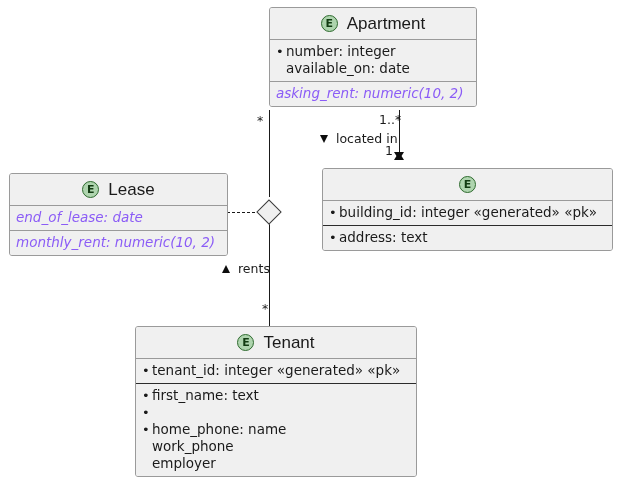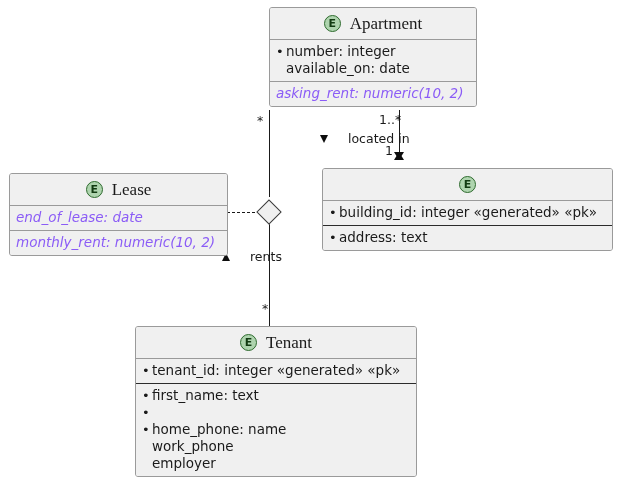--- a/index.html
+++ b/index.html
@@ -29,21 +29,21 @@
     box-sizing: border-box;
     height: 32px;
     display: flex;
     align-items: center;
     justify-content: center;
     gap: 9px;
     border-bottom: 1px solid #9a9a9a;
     background: #f0f0f0;
   }
   .entity-title-text {
-    font-family: Liberation Serif, serif;
+    font-family: Liberation Sans, sans-serif;
     font-size: 17px;
     color: #1a1a1a;
     letter-spacing: 0px;
     white-space: nowrap;
   }
   .e-badge {
     width: 17px;
     height: 17px;
     border-radius: 50%;
     background: #aed4ae;
@@ -130,21 +130,21 @@
     position: absolute;
     font-size: 12.5px;
     color: #1a1a1a;
     line-height: 15px;
     white-space: nowrap;
   }
   .rel-label {
     position: absolute;
     display: flex;
     align-items: center;
-    gap: 20px;
+    gap: 8px;
     font-size: 12.5px;
     color: #1a1a1a;
     line-height: 15px;
     white-space: nowrap;
   }
   .tri {
     width: 0;
     height: 0;
     flex: none;
   }
@@ -182,21 +182,21 @@
 
   <div class="mult" style="left:379px; top:112px;">1..*</div>
 
   <div class="mult" style="left:385px; top:143px;">1</div>
 
   <div class="rel-label" style="left:320px; top:131px;">
     <span class="tri down"></span>
     <span>located in</span>
   </div>
 
-  <div class="rel-label" style="left:222px; top:249px;">
+  <div class="rel-label" style="left:222px; top:261px;">
     <span class="tri up"></span>
     <span>rents</span>
   </div>
 
   <div class="entity" style="left:269px; top:7px; width:208px;">
     <div class="entity-title">
       <span class="e-badge">E</span>
       <span class="entity-title-text">Apartment</span>
     </div>
     <div class="compartment sep-thin">

